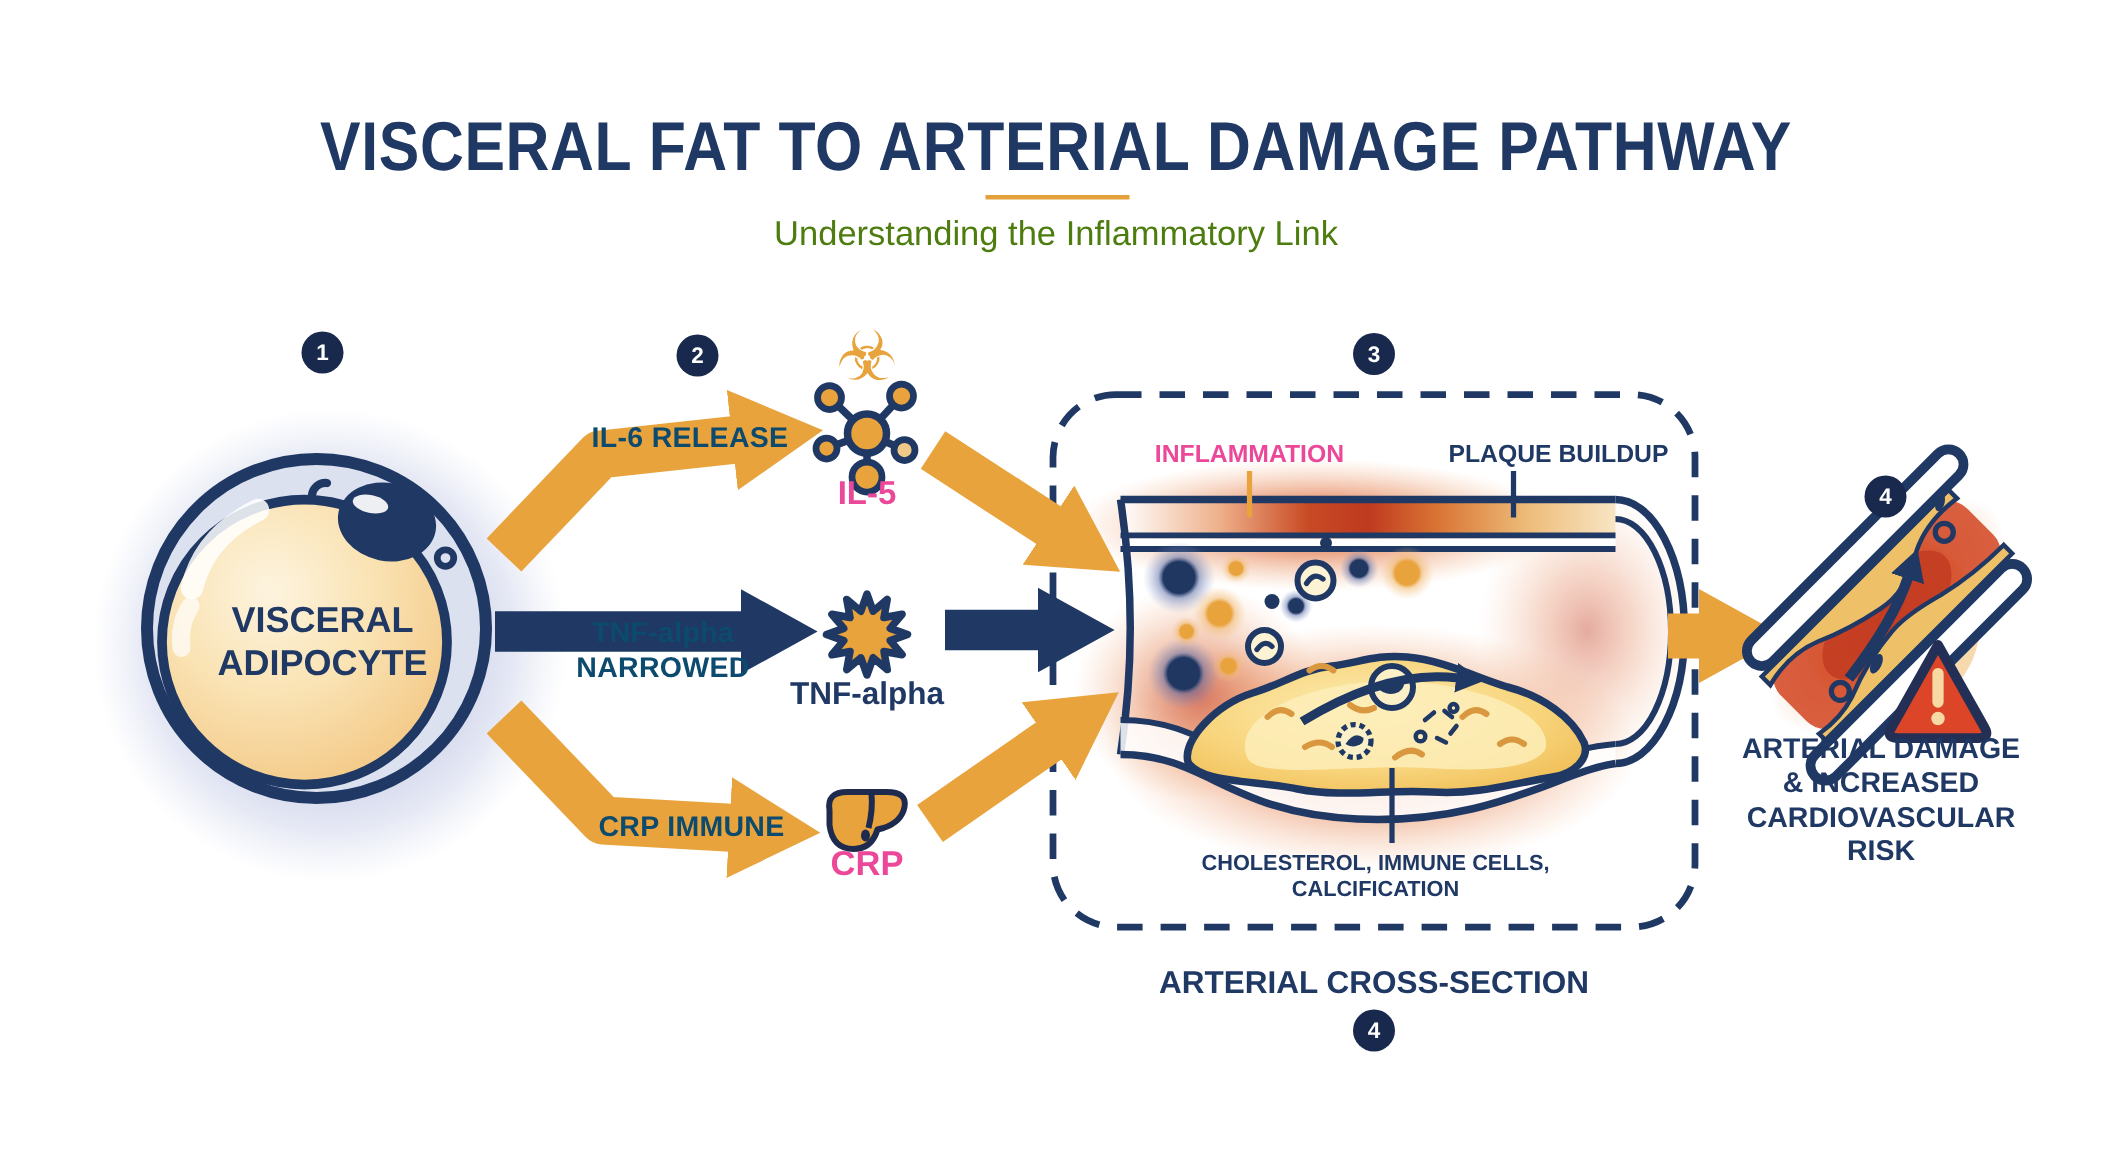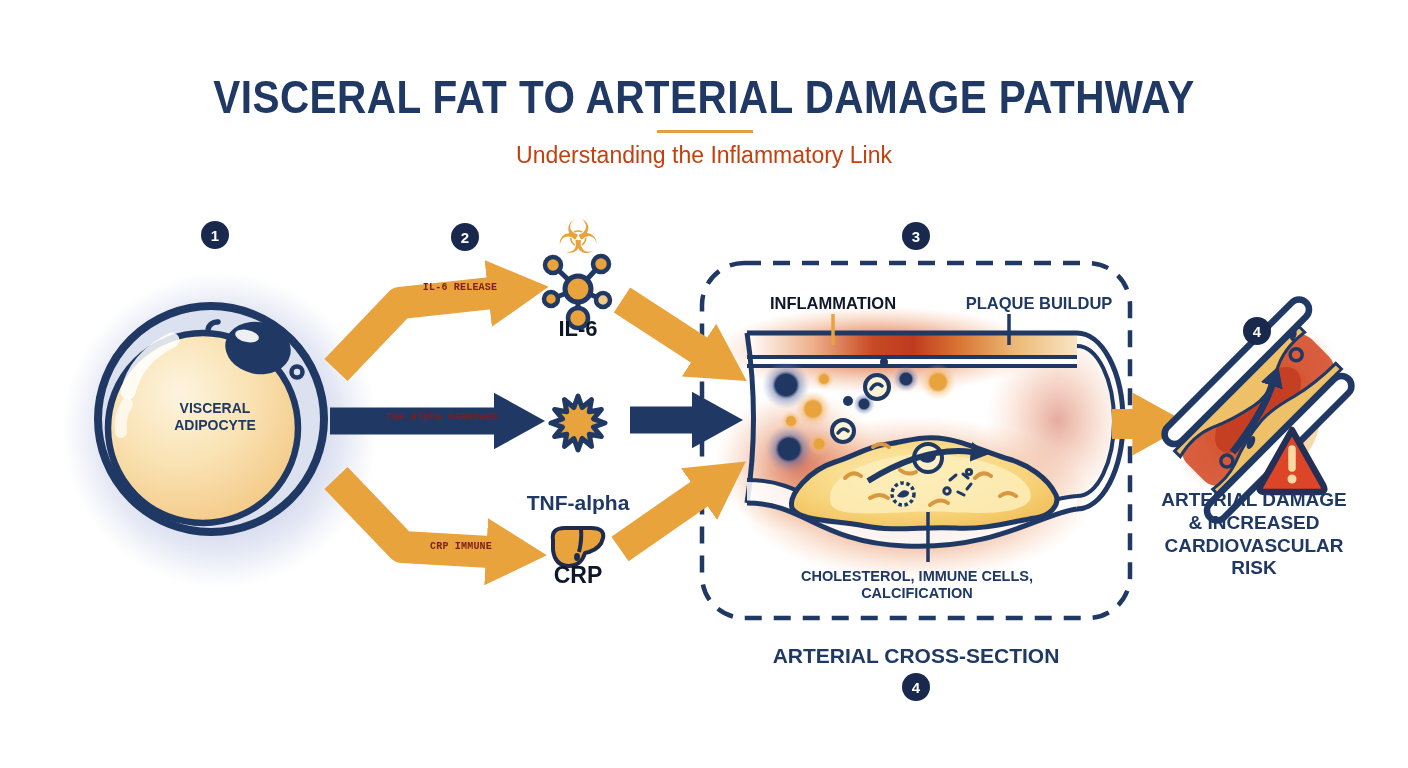--- a/index.html
+++ b/index.html
@@ -4,25 +4,25 @@
 <style>
   html,body{margin:0;padding:0;background:#ffffff;}
   .canvas{position:relative;width:1408px;height:768px;background:#ffffff;overflow:hidden;
           font-family:"Liberation Sans","DejaVu Sans",sans-serif;}
   svg.art{position:absolute;left:0;top:0;}
   .lbl{position:absolute;text-align:center;font-weight:bold;color:#1F3864;line-height:1.2;}
   .ml{white-space:pre-line;}
   .title{left:0;top:70px;width:1408px;font-size:46px;letter-spacing:.5px;
          transform:scaleX(.88);transform-origin:center;color:#1F3864;}
   .divider{position:absolute;left:657px;top:130px;width:96px;height:3px;background:#E2A13B;}
-  .subtitle{left:0;top:142px;width:1408px;font-size:23px;font-weight:500;color:#c2410c;}
+  .subtitle{left:0;top:142px;width:1408px;font-size:23px;font-weight:500;color:#4d7c0f;}
   .badge{position:absolute;width:28px;height:28px;border-radius:50%;background:#18294D;
          color:#fff;font-size:15px;font-weight:bold;display:flex;align-items:center;justify-content:center;}
-  .arrowlbl{color:#7f1d1d;font-size:10px;letter-spacing:.2px;font-family:Liberation Mono, monospace;}
-  .gold{color:#0f172a;}
+  .arrowlbl{color:#0c4a6e;font-size:19px;letter-spacing:.2px;}
+  .gold{color:#ec4899;}
   .bio{position:absolute;left:545px;top:210px;width:66px;height:54px;text-align:center;
        font-family:"DejaVu Sans",sans-serif;font-size:46px;line-height:54px;color:#E8A33C;font-weight:bold;}
 </style>
 </head>
 <body>
 
 <div class="canvas">
 
   <svg class="art" width="1408" height="768" viewBox="0 0 1408 768">
     <defs>
@@ -235,31 +235,31 @@
   <div class="lbl title">VISCERAL FAT TO ARTERIAL DAMAGE PATHWAY</div>
   <div class="divider"></div>
   <div class="lbl subtitle">Understanding the Inflammatory Link</div>
 
   <div class="badge" style="left:201px;top:221px;">1</div>
   <div class="badge" style="left:451px;top:223px;">2</div>
   <div class="badge" style="left:902px;top:222px;">3</div>
   <div class="badge" style="left:1243px;top:317px;">4</div>
   <div class="badge" style="left:902px;top:673px;">4</div>
 
-  <div class="lbl ml" style="left:115px;top:400px;width:200px;font-size:14px;">VISCERAL
+  <div class="lbl ml" style="left:115px;top:400px;width:200px;font-size:24px;">VISCERAL
 ADIPOCYTE</div>
 
   <div class="lbl arrowlbl" style="left:375px;top:282px;width:170px;">IL-6 RELEASE</div>
   <div class="lbl arrowlbl" style="left:352px;top:412px;width:180px;">TNF-alpha NARROWED</div>
   <div class="lbl arrowlbl" style="left:376px;top:541px;width:170px;">CRP IMMUNE</div>
 
   <div class="bio">☣</div>
 
-  <div class="lbl gold" style="left:538px;top:316px;width:80px;font-size:22px;">IL-6</div>
-  <div class="lbl" style="left:508px;top:450px;width:140px;font-size:21px;margin-top:40px;">TNF-alpha</div>
+  <div class="lbl gold" style="left:538px;top:316px;width:80px;font-size:22px;">IL-5</div>
+  <div class="lbl" style="left:508px;top:450px;width:140px;font-size:21px;">TNF-alpha</div>
   <div class="lbl gold" style="left:538px;top:562px;width:80px;font-size:23px;">CRP</div>
 
   <div class="lbl gold" style="left:758px;top:294px;width:150px;font-size:16.5px;">INFLAMMATION</div>
   <div class="lbl" style="left:935px;top:294px;width:150px;font-size:16.5px;margin-left:29px;">PLAQUE BUILDUP</div>
   <div class="lbl" style="left:767px;top:568px;width:300px;font-size:14.5px;">CHOLESTEROL, IMMUNE CELLS, CALCIFICATION</div>
   <div class="lbl" style="left:766px;top:643px;width:300px;font-size:21px;">ARTERIAL CROSS-SECTION</div>
 
   <div class="lbl ml" style="left:1148px;top:489px;width:212px;font-size:19px;line-height:1.2;">ARTERIAL DAMAGE
 &amp; INCREASED
 CARDIOVASCULAR

